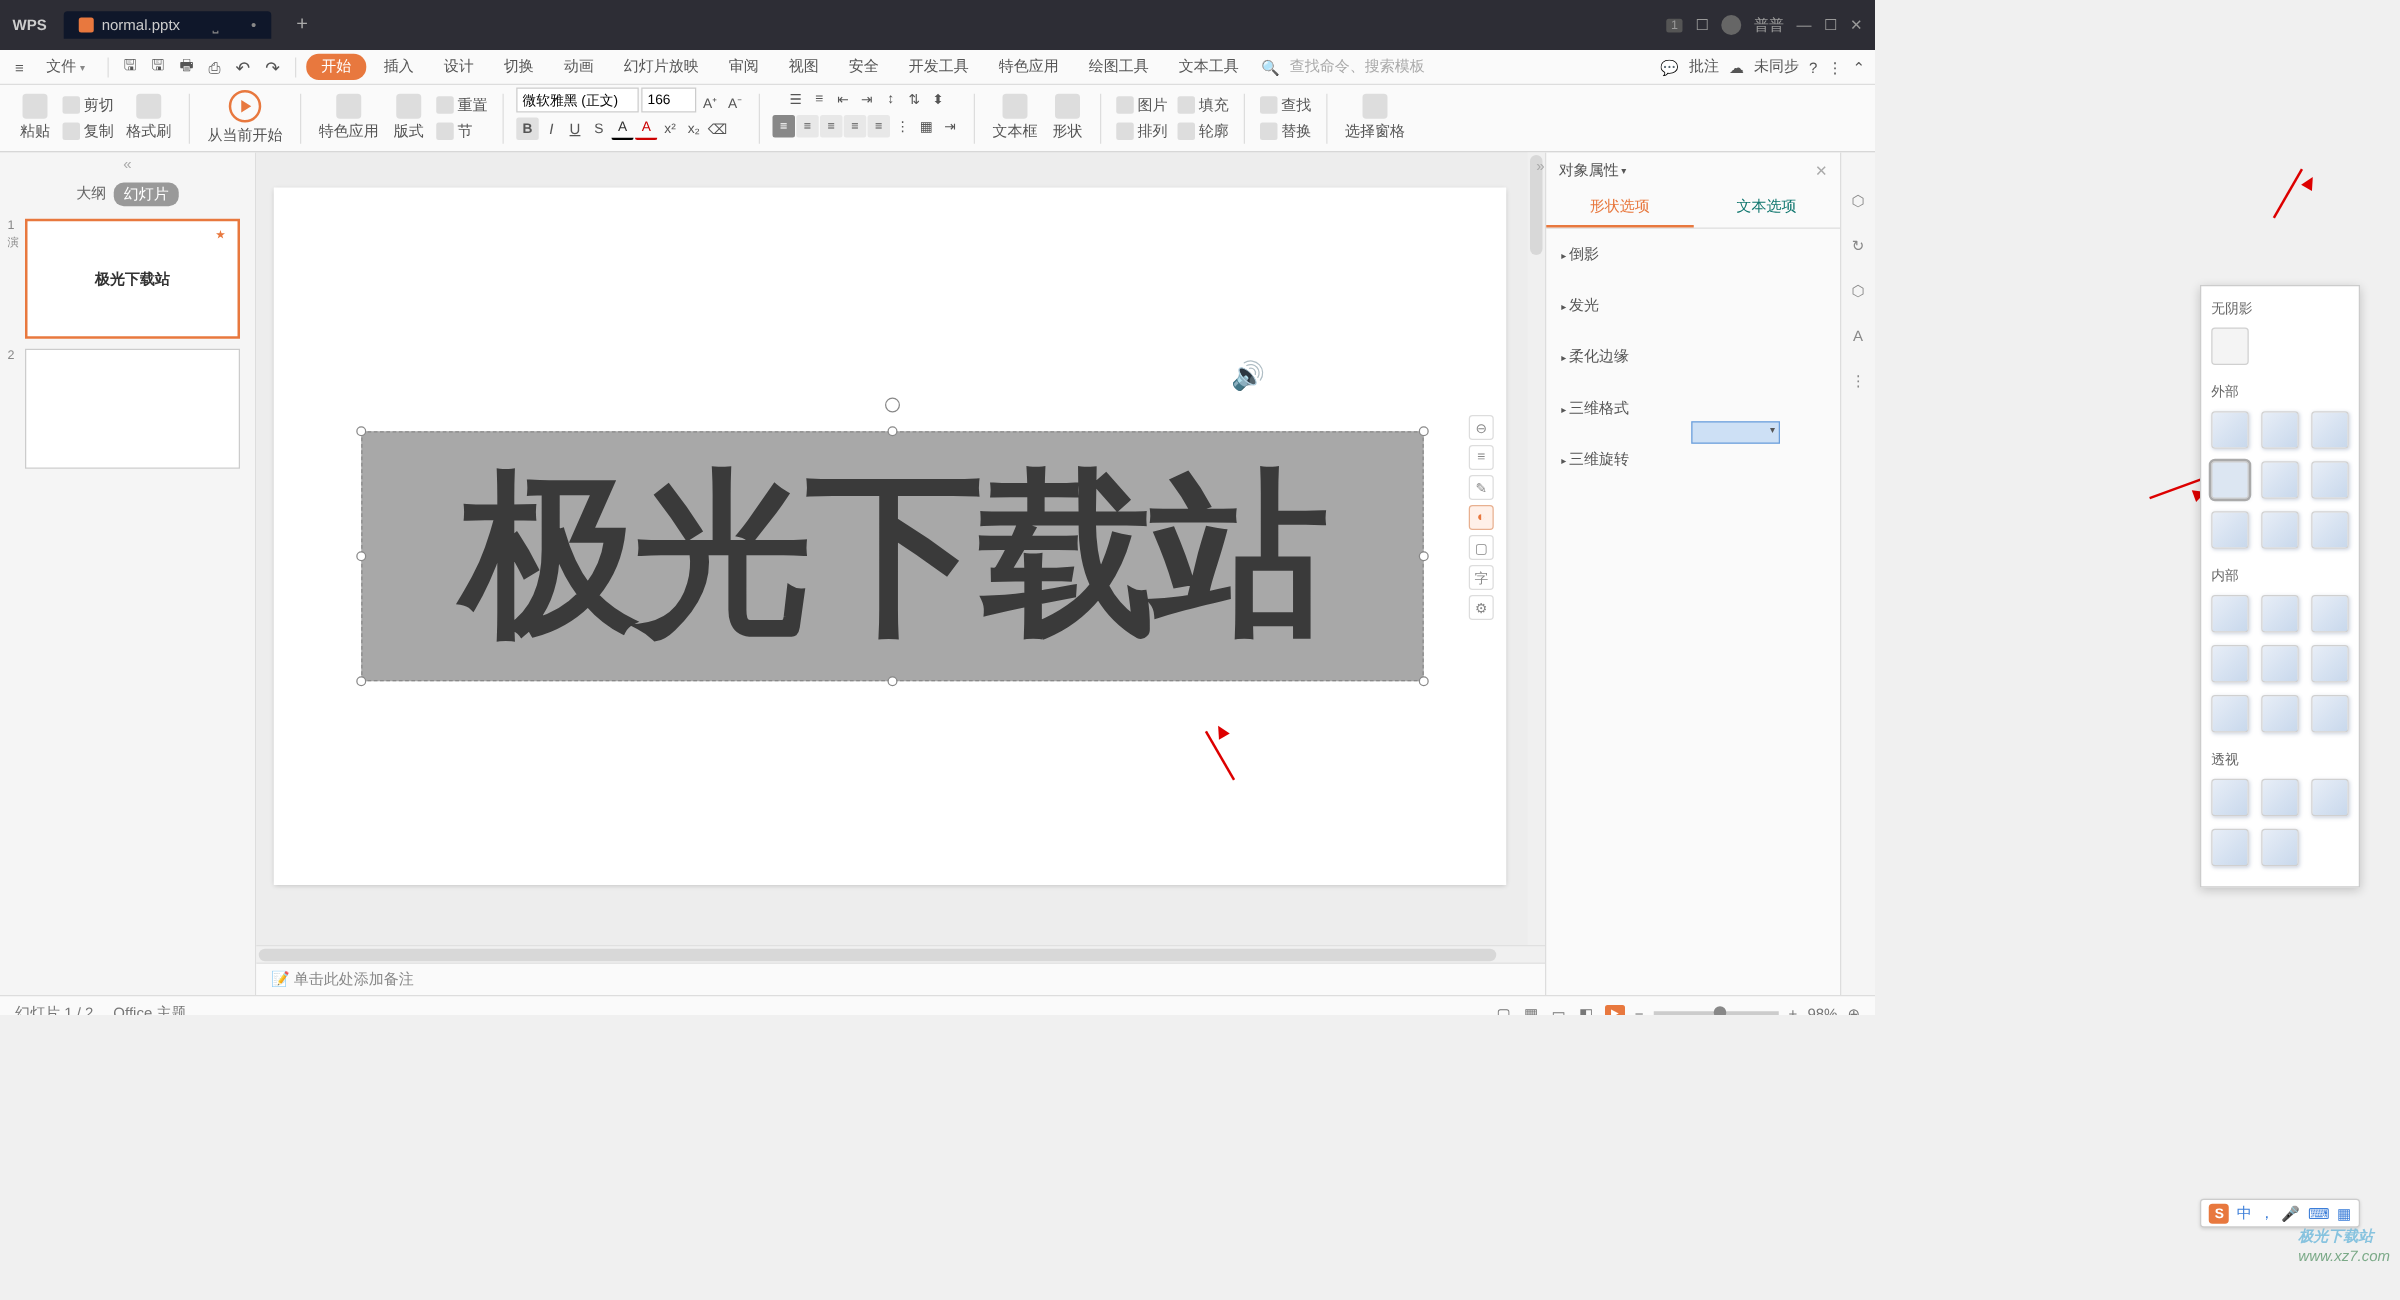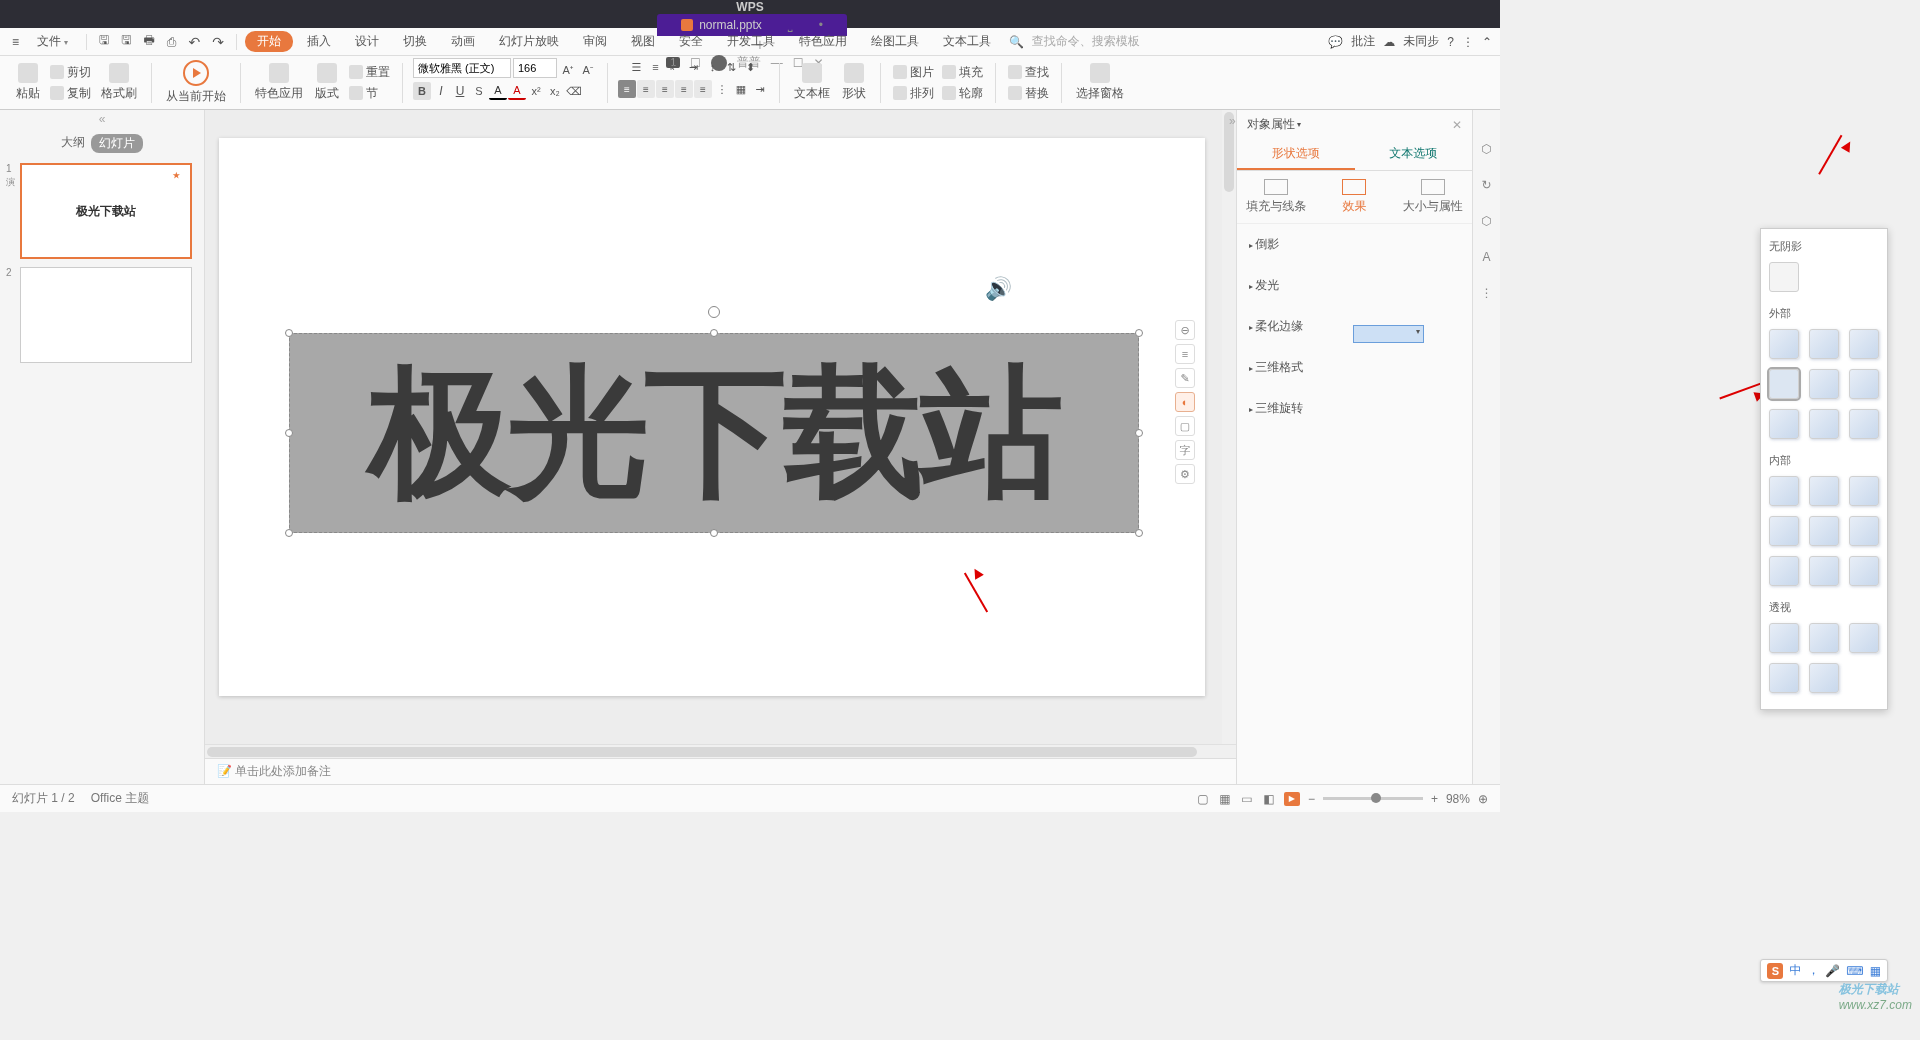--- a/index.html
+++ b/index.html
@@ -1,21 +1,21 @@
 <!DOCTYPE html>
 <html><head>
 <meta charset="utf-8">
 <style>
 * { margin: 0; padding: 0; box-sizing: border-box; font-family: "Microsoft YaHei", sans-serif; font-size: 12px; }
 body { background: #f0f0f0; width: 1500px; height: 812px; overflow: hidden; }
 
 
-.titlebar { height: 28px; background: #2d2d35; display: flex; align-items: center; color: #ccc; flex-direction: column; }
+.titlebar { height: 40px; background: #2d2d35; display: flex; align-items: center; color: #ccc; }
 .titlebar .logo { padding: 0 10px; font-weight: bold; font-size: 11px; }
-.titlebar .tab { background: #4c1d95; padding: 4px 24px; margin-left: 4px; border-radius: 3px 3px 0 0; display: flex; align-items: center; gap: 6px; font-size: 11px; }
+.titlebar .tab { background: #0f172a; padding: 4px 12px; margin-left: 4px; border-radius: 3px 3px 0 0; display: flex; align-items: center; gap: 6px; font-size: 11px; }
 .titlebar .tab .icon-ppt { width: 12px; height: 12px; background: #e8783e; border-radius: 2px; }
 .titlebar .tab-close { margin-left: 20px; color: #888; cursor: pointer; }
 .titlebar .newplus { margin-left: 20px; color: #aaa; font-size: 16px; }
 .titlebar .spacer { flex: 1; }
 .titlebar .right-controls { display: flex; align-items: center; gap: 10px; padding-right: 10px; color: #999; }
 .titlebar .badge-num { background: #555; padding: 0 4px; border-radius: 2px; font-size: 10px; }
 .titlebar .avatar { width: 16px; height: 16px; background: #666; border-radius: 50%; }
 
 
 .menubar { height: 28px; background: #fafafa; border-bottom: 1px solid #ddd; display: flex; align-items: center; padding: 0 8px; gap: 4px; color: #555; }
@@ -414,25 +414,20 @@
     <div style="text-align:center;color:#aaa;padding:2px;position:absolute;left:-10px;top:2px">»</div>
     <div class="prop-header">
       <span>对象属性</span>
         <span style="font-size:8px;margin-left:2px">▾</span>
       <span class="close">✕</span>
     </div>
     <div class="prop-tabs">
       <div class="prop-tab active">形状选项</div>
       <div class="prop-tab">文本选项</div>
     </div>
-    <div class="prop-sub-tabs">
-      <div class="prop-sub"><span class="sub-ic"></span><span>填充与线条</span></div>
-      <div class="prop-sub active"><span class="sub-ic"></span><span>效果</span></div>
-      <div class="prop-sub"><span class="sub-ic"></span><span>大小与属性</span></div>
-    </div>
     <div class="prop-section collapsed">
         <div class="sec-title">倒影</div>
       </div>
     <div class="prop-section collapsed">
         <div class="sec-title">发光</div>
       </div>
     <div class="prop-section collapsed">
         <div class="sec-title">柔化边缘</div>
       </div>
     <div class="prop-section collapsed">

